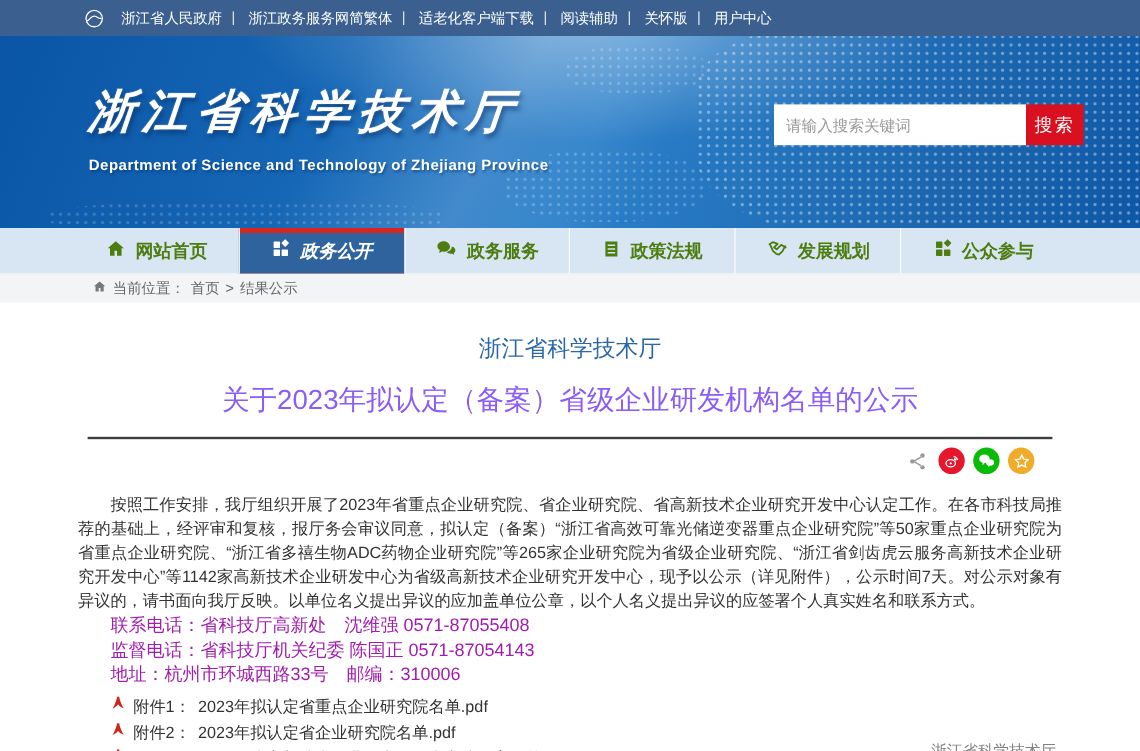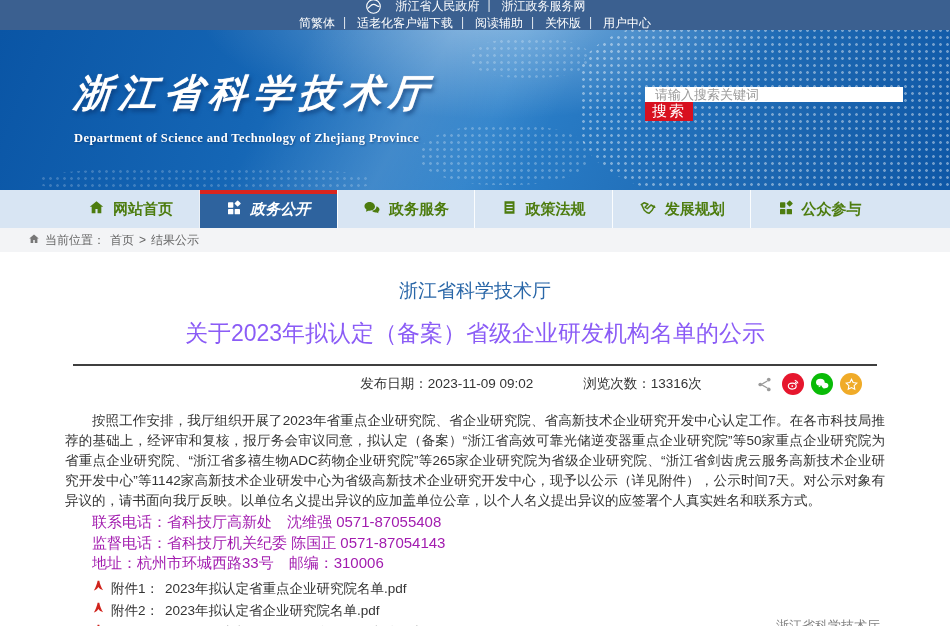--- a/index.html
+++ b/index.html
@@ -5,23 +5,22 @@
   * { margin:0; padding:0; box-sizing:border-box; }
   html,body { background:#fff; }
   .page {
     position:relative; width:950px; height:626px; overflow:hidden; background:#fff;
     font-family:"Liberation Sans","DejaVu Sans",sans-serif; color:#333;
   }
 
   
   .topbar {
     height:30px; background:#3b6090; color:#fff; font-size:12px;
-    display:flex; align-items:center; justify-content:center;
+    display:flex; align-items:center; justify-content:flex-start;
     padding:0 70px;
-    flex-direction:column;
   }
   .topbar a { color:#fff; text-decoration:none; cursor:pointer; }
   .topbar .left, .topbar .right { display:flex; align-items:center; gap:8px; }
   .sep-links a { position:relative; padding-right:14px; }
   .sep-links a::after { content:"|"; position:absolute; right:3px; color:rgba(255,255,255,.85); }
   .sep-links a:last-child { padding-right:0; }
   .sep-links a:last-child::after { content:""; }
   .emblem { display:inline-flex; margin-right:6px; }
 
   
@@ -48,25 +47,25 @@
   .dots.d4 { left:470px; top:8px;   width:120px; height:40px; opacity:.4;  border-radius:45%; }
 
   .logo-block { position:absolute; left:74px; top:38px; color:#fff; z-index:2; }
   .logo-cn {
     font-family:"DejaVu Serif","Liberation Serif",serif;
     font-size:38px; font-weight:bold; font-style:italic; letter-spacing:7px;
     transform:skewX(-5deg); white-space:nowrap;
     text-shadow:2px 3px 4px rgba(8,48,104,.65), 0 0 1px #fff;
   }
   .logo-en {
-    margin-top:12px; font-family:Liberation Serif, serif;
+    margin-top:12px; font-family:Liberation Sans, sans-serif;
     font-size:12.5px; font-weight:bold; letter-spacing:.4px; white-space:nowrap;
     text-shadow:1px 1px 2px rgba(8,48,104,.6);
   }
-  .search-box { position:absolute; right:47px; top:57px; display:flex; width:258px; height:34px; z-index:3;flex-direction:column; }
+  .search-box { position:absolute; right:47px; top:57px; display:flex; width:258px; height:34px; z-index:3; }
   .search-box input {
     flex:1; border:none; outline:none; padding:0 10px; font-size:13px; color:#333;
     font-family:"Liberation Sans","DejaVu Sans",sans-serif;
   }
   .search-box input::placeholder { color:#9a9a9a; }
   .search-btn {
     width:48px; border:none; background:#d8101f; color:#fff; font-size:15px;
     cursor:pointer; letter-spacing:2px; font-family:inherit;
   }
 
@@ -82,21 +81,21 @@
   .nav-item svg { flex:none; }
   .nav-item.active {
     background:linear-gradient(to bottom,#d9251d 0,#d9251d 4px,#2e639e 4px);
     color:#fff;
     font-style:italic;
   }
 
   
   .crumb-bar {
     height:24px; background:#f3f4f6; display:flex; align-items:center;
-    padding-left:28px; font-size:12px; color:#666; gap:5px;
+    padding-left:77px; font-size:12px; color:#666; gap:5px;
   }
   .crumb-bar a { color:#666; text-decoration:none; cursor:pointer; }
 
   
   .content { width:826px; margin:0 auto; position:relative; padding-top:14px; }
   .org-line  { text-align:center; color:#2a67a8; font-size:19px; font-weight:500; margin-top:12px; }
   .doc-title { text-align:center; color:#8b5cf6; font-size:23px; font-weight:500; margin-top:14px; }
   .divider { height:2px; background:#3f3f3f; margin:15px 11px 0; }
 
   .meta-row { position:relative; height:36px; display:flex; align-items:center; }
@@ -241,28 +240,20 @@
     <span>&gt;</span>
     <span>结果公示</span>
   </div>
 
   <div class="content">
     <div class="org-line">浙江省科学技术厅</div>
     <div class="doc-title">关于2023年拟认定（备案）省级企业研发机构名单的公示</div>
     <div class="divider"></div>
 
     <div class="meta-row">
-      <div class="meta-texts">
-        <span>
-          <span>发布日期：</span><span>2023-11-09 09:02</span>
-        </span>
-        <span>
-          <span>浏览次数：</span><span>13316次</span>
-        </span>
-      </div>
       <div class="share-group">
         <span class="share-plain">
           <svg viewBox="0 0 24 24" width="17" height="17" fill="#9a9a9a">
             <circle cx="18" cy="5" r="2.6"></circle>
               <circle cx="6" cy="12" r="2.6"></circle>
               <circle cx="18" cy="19" r="2.6"></circle>
             <path d="M7.6 10.9l8-4.7.9 1.6-8 4.7zM7.6 13.1l8 4.7.9-1.6-8-4.7z"></path>
           </svg>
         </span>
         <span class="share-circle c-weibo">

